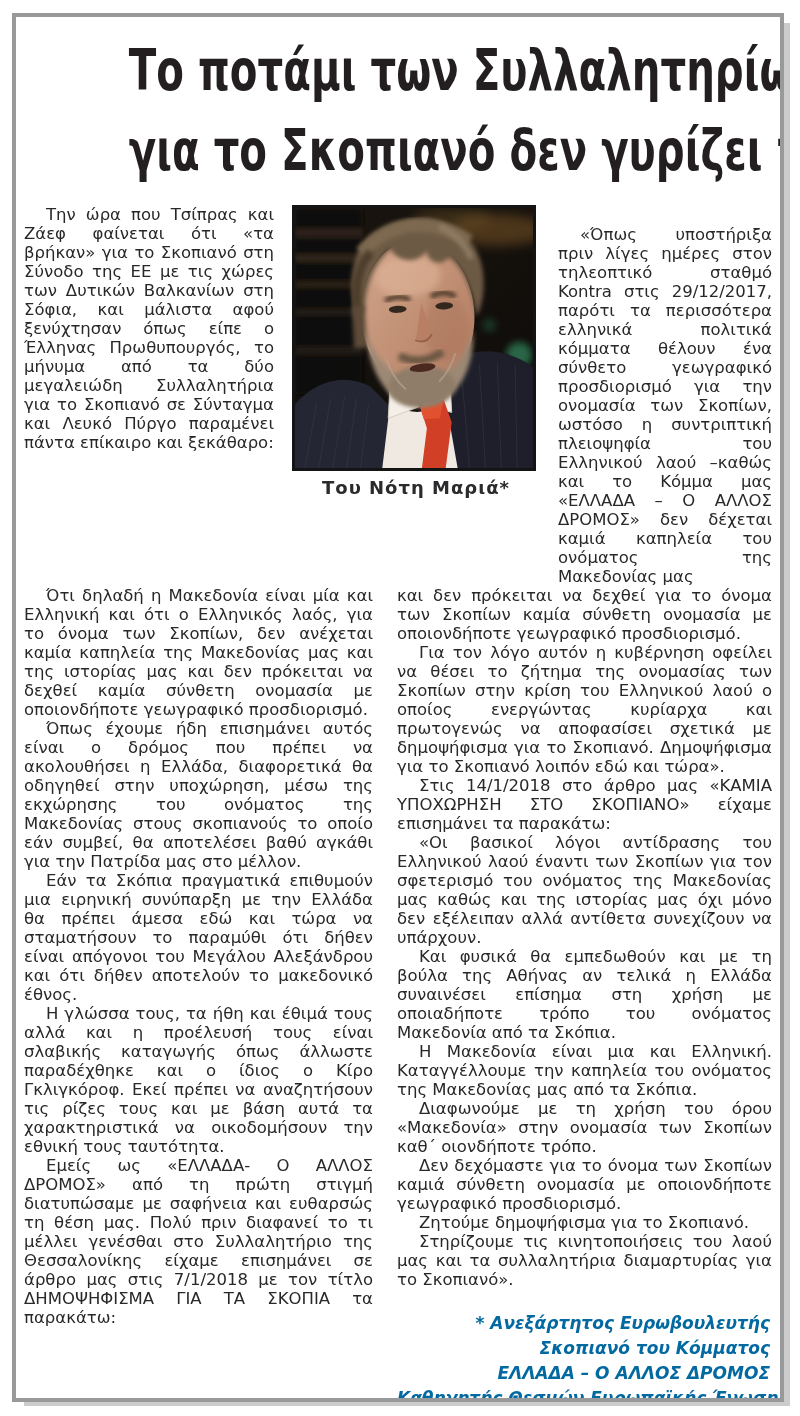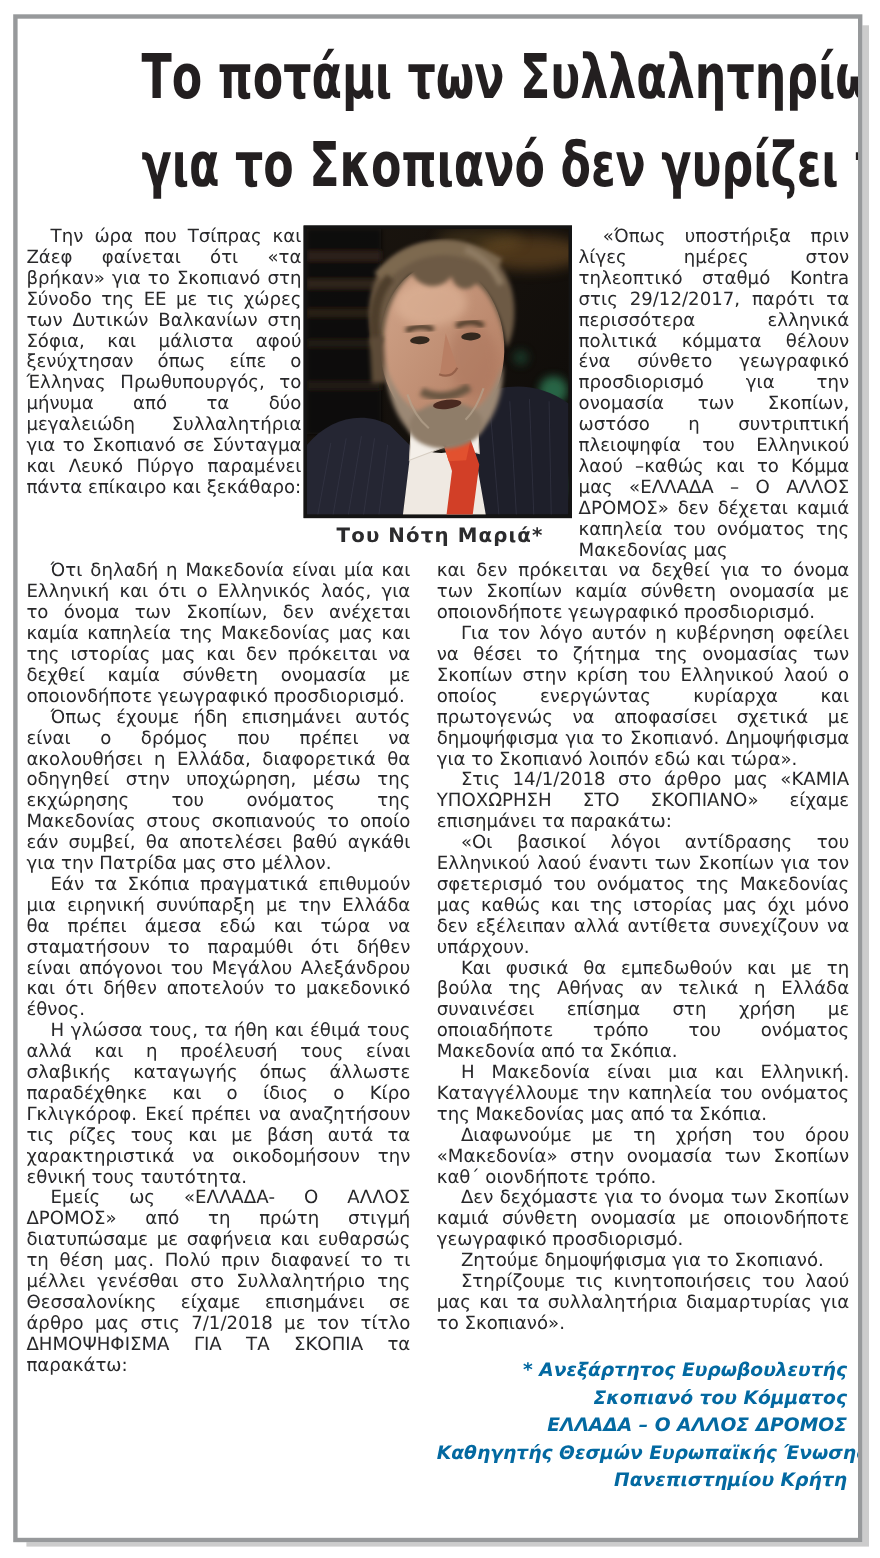--- a/index.html
+++ b/index.html
@@ -29,24 +29,24 @@
     line-height:80px;
     color:#231f20;
     white-space:nowrap;
     transform:scaleX(0.72);
     transform-origin:50% 50%;
     letter-spacing:0px;
   }
   .body-text { font-size:16.5px; line-height:19px; text-align:justify; }
   .body-text p { margin:0; text-indent:22px; }
   .body-text p.cont { text-indent:0; }
-  .top-section { display:flex; gap:2px; margin-top:14px; align-items:flex-start; }
+  .top-section { display:flex; gap:18px; margin-top:14px; align-items:flex-start; }
   .col-left-top { width:250px; }
   .photo-block { width:248px; flex:0 0 248px; }
-  .col-right-top { flex:1; }
+  .col-right-top { flex:1;margin-top:20px; }
   .photo {
     width:244px; height:266px;
     border:3px solid #141414;
     background:#15120e;
     overflow:hidden;
   }
   .photo svg { display:block; width:100%; height:100%; }
   .caption {
     text-align:center;
     font-weight:bold; 

